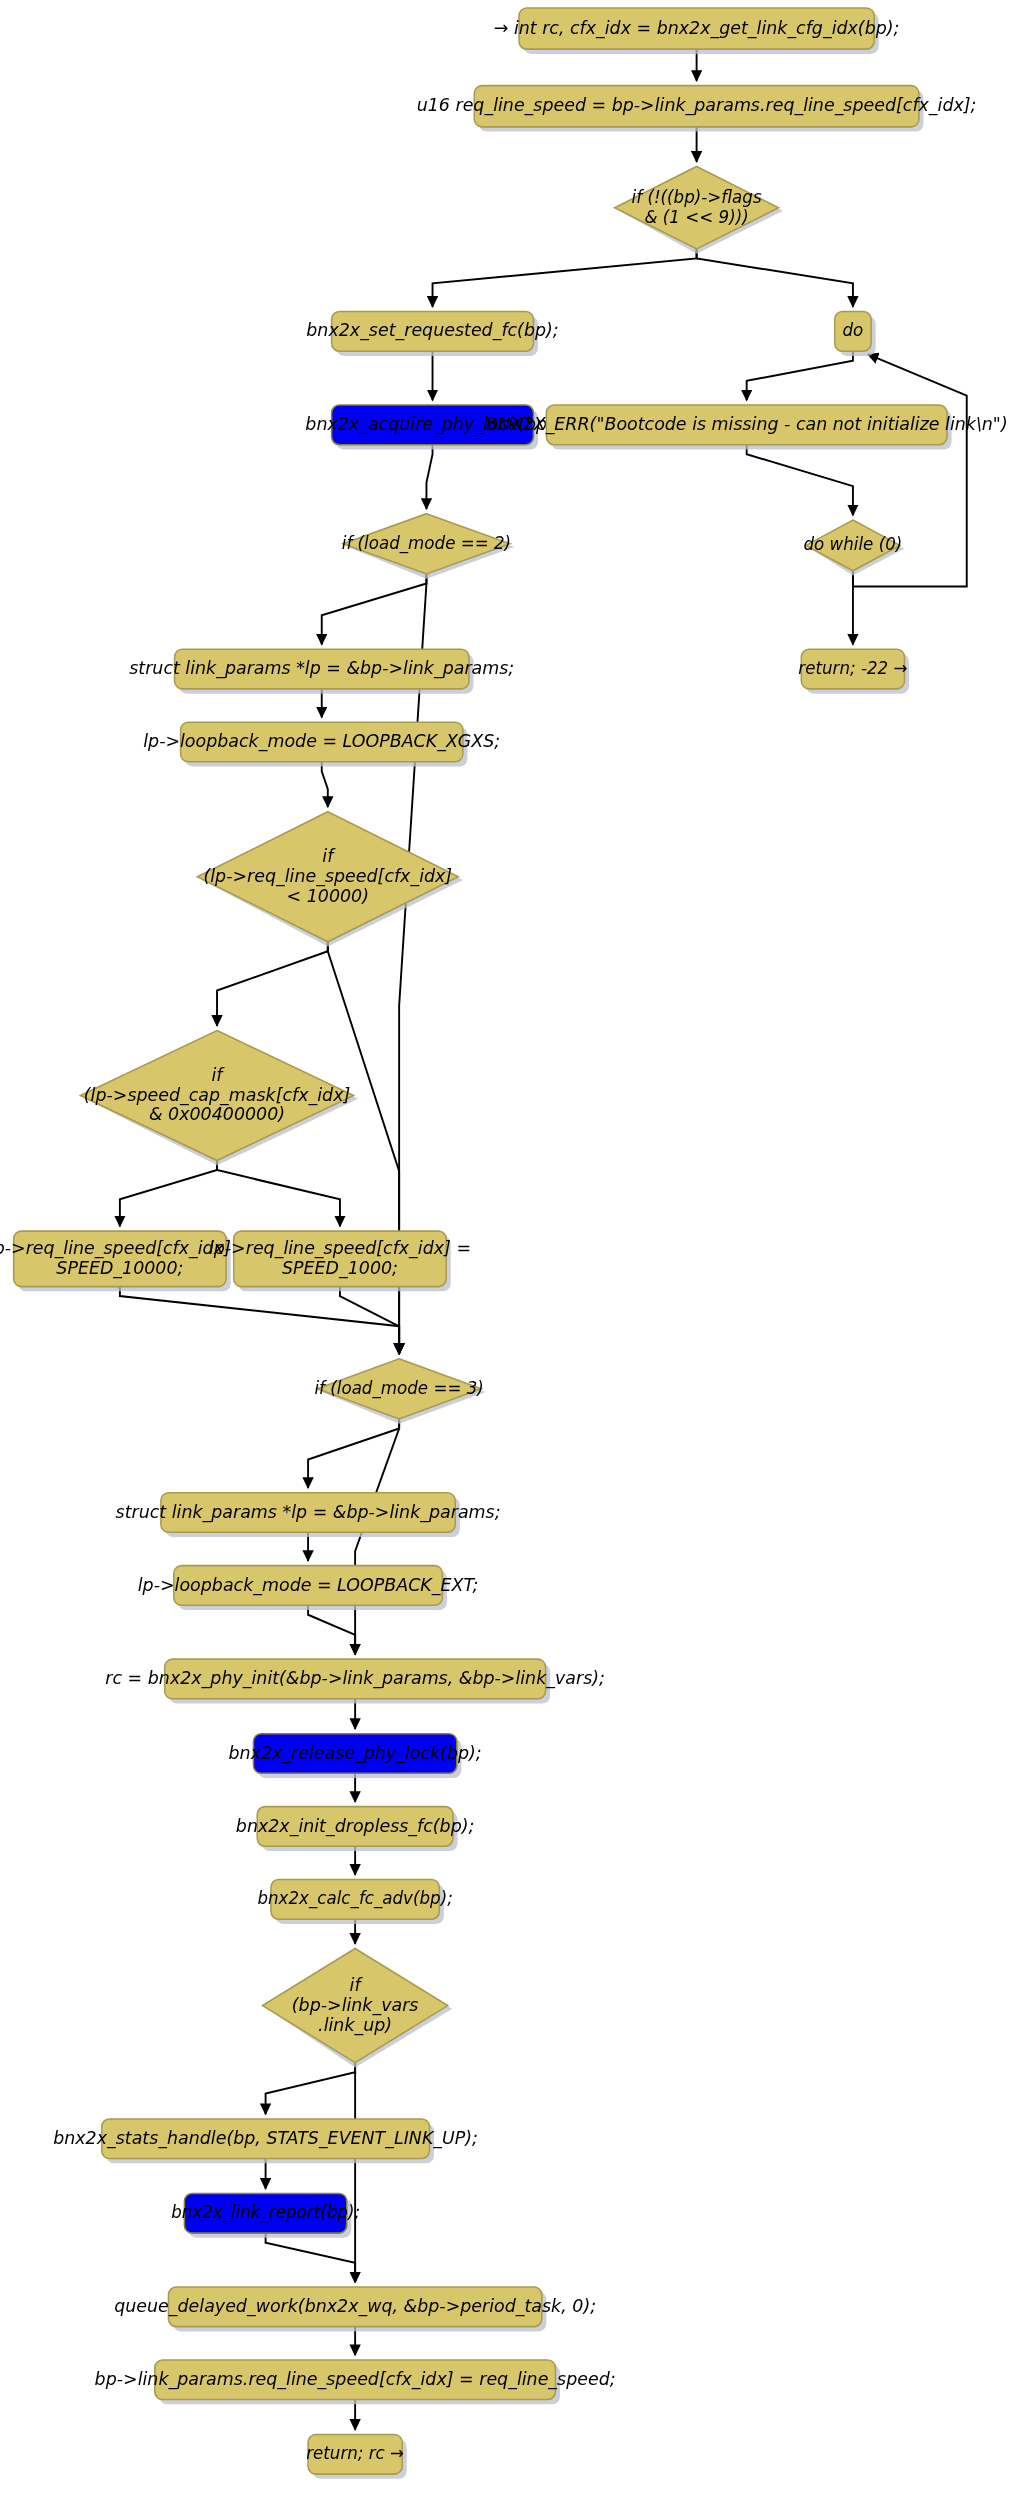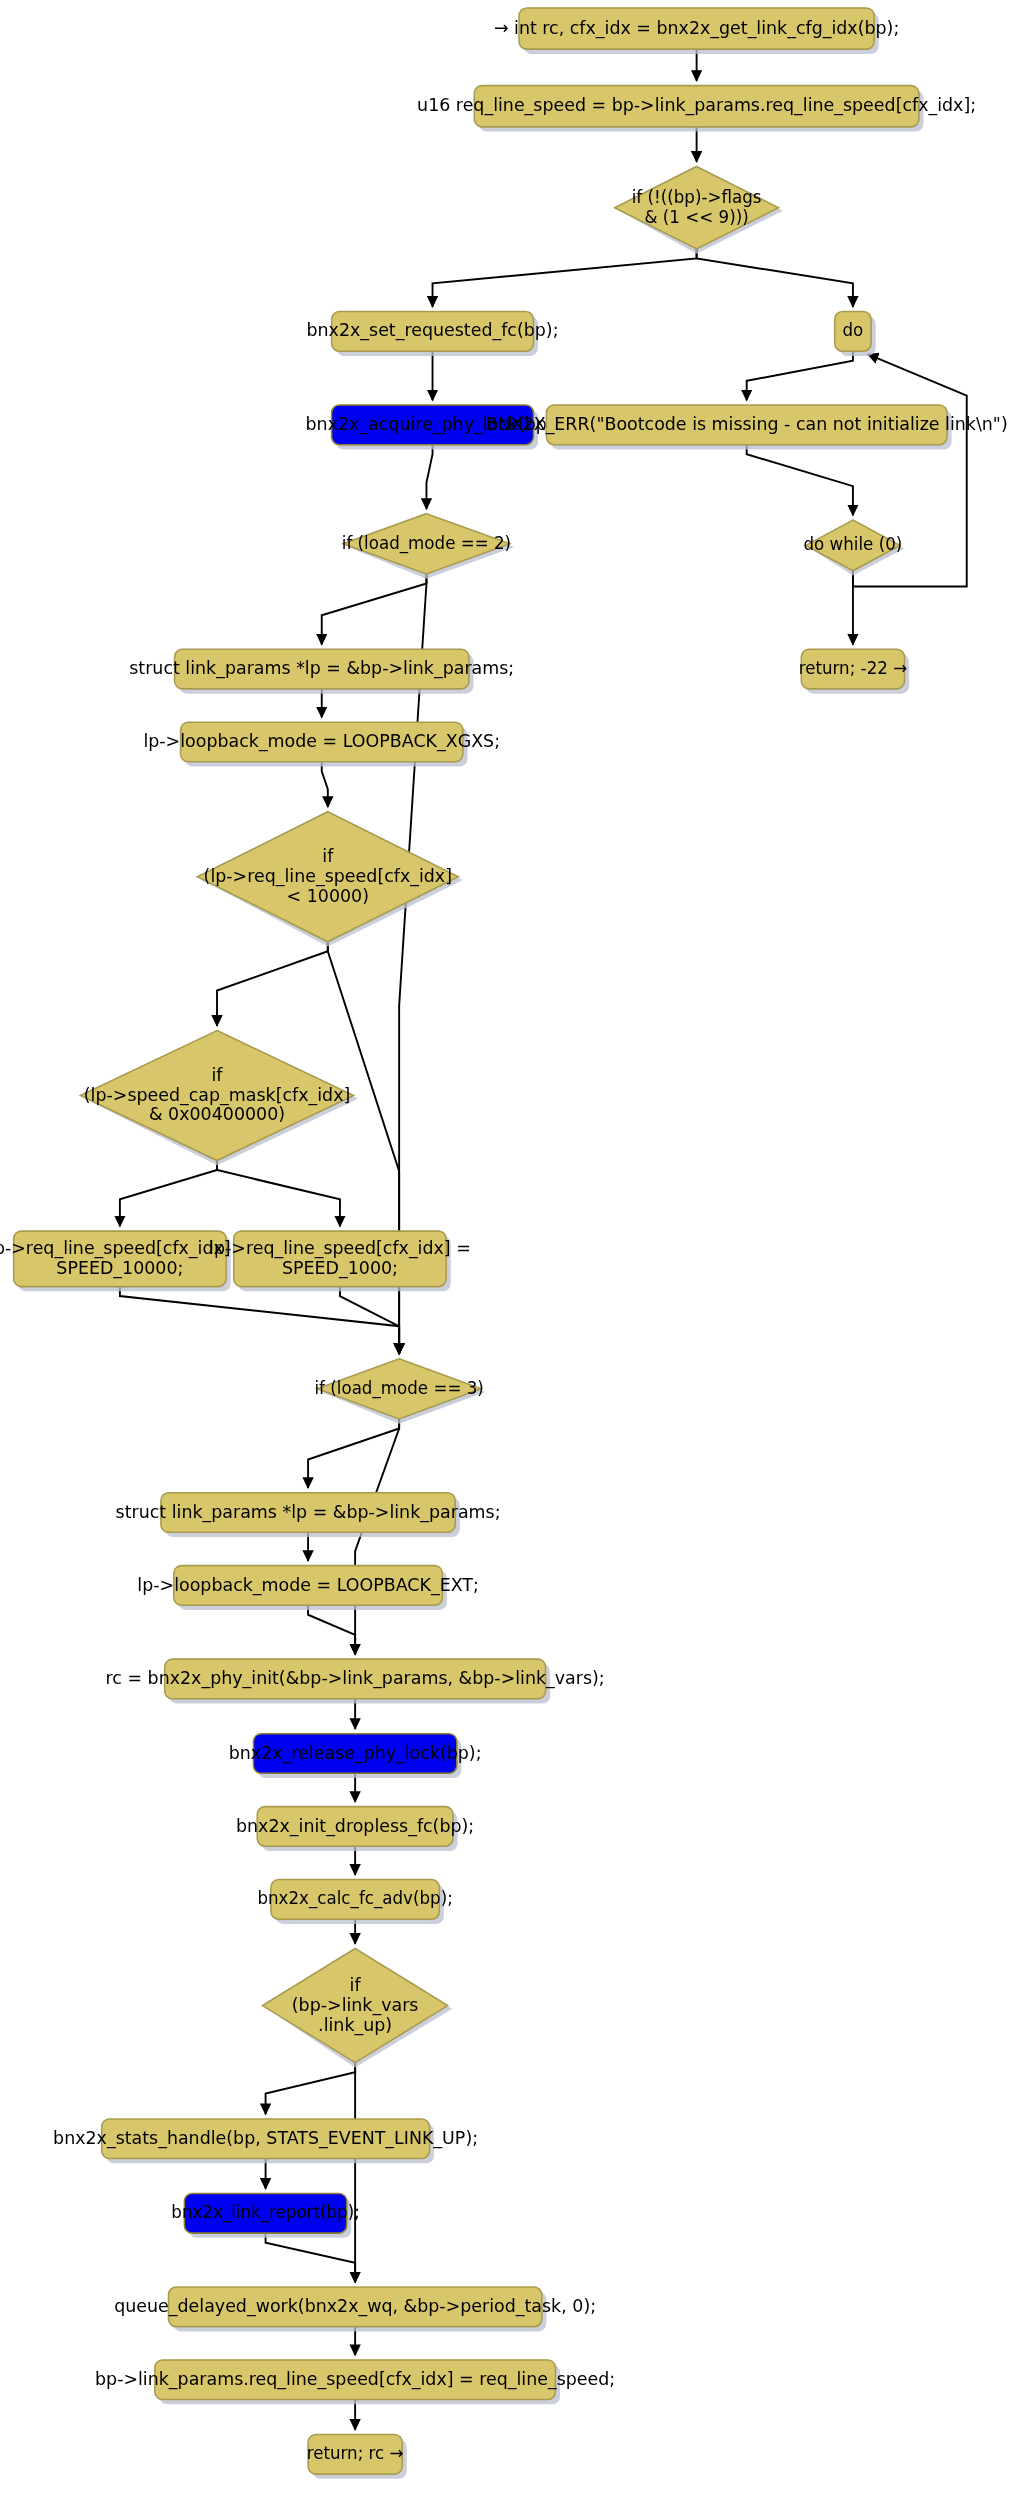--- a/index.html
+++ b/index.html
@@ -10,20 +10,21 @@
   body {
     width: 1032px;
     height: 2505px;
     font-family: "DejaVu Sans", sans-serif;
     overflow: hidden;
   }
   #flow-root {
     position: relative;
     width: 928px;
     height: 2505px;
+    font-style: italic;
   }
   svg#flow-svg {
     position: absolute;
     top: 0; left: 0;
     width: 1032px;
     height: 2505px;
     display: block;
   }
   .node-text {
     font-family: "DejaVu Sans", sans-serif;

